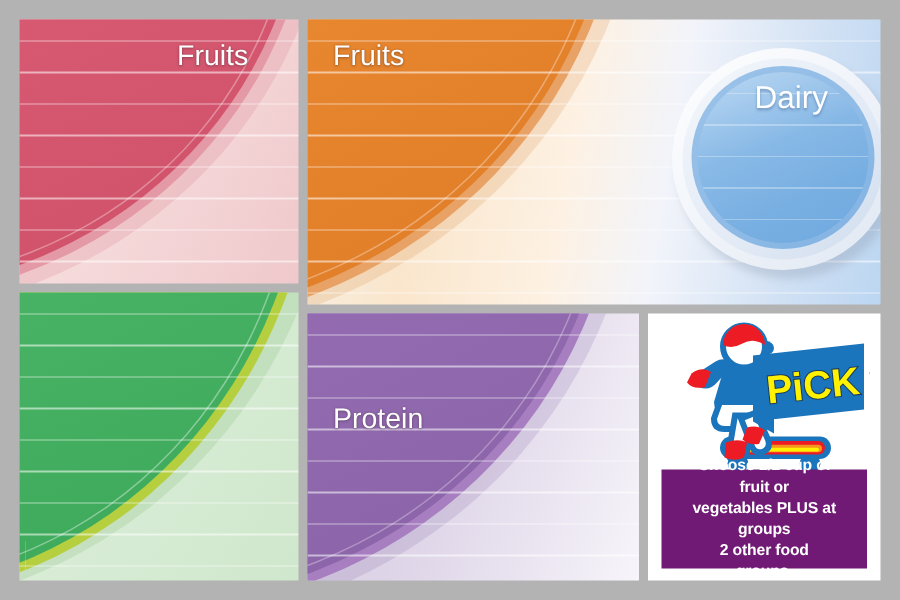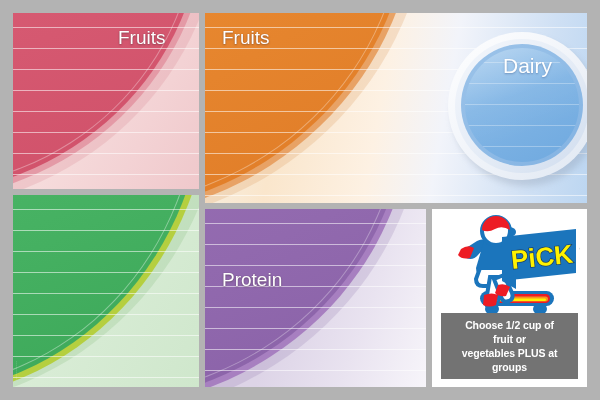--- a/index.html
+++ b/index.html
@@ -95,21 +95,21 @@
       border-bottom-right-radius:100% 100%;
       background:linear-gradient(155deg,#9a6fb5 0%,#9169ae 50%,#8860a6 100%);}
   #protein .inner{position:absolute;left:-110px;top:-104px;width:306px;height:292px;
       border-bottom-right-radius:100% 100%;
       border:1px solid rgba(255,255,255,.30);box-sizing:border-box;}
 
   
   #pick3{left:432px;top:209px;width:155px;height:178px;background:#ffffff;}
   #pick3 .mascot{position:absolute;left:8px;top:2px;width:140px;height:104px;}
   #pick3 .msg{position:absolute;left:9px;top:104px;width:137px;height:66px;
-      background:#737373;color:#fff;display:flex;align-items:center;justify-content:center;
+      background:#701a75;color:#fff;display:flex;align-items:center;justify-content:center;
       text-align:center;font-size:10.5px;font-weight:bold;line-height:1.35;
       letter-spacing:-.1px;padding:0 20px;box-sizing:border-box;}
 
   
   .label{position:absolute;color:#fff;font-weight:normal;z-index:9;
          text-shadow:0 1px 2px rgba(60,40,50,.40),0 0 1px rgba(60,40,50,.35);}
   #lbl-fruits{left:118px;top:27px;font-size:19px;}
   #lbl-grains{left:222px;top:27px;font-size:19px;}
   #lbl-veg{left:68px;top:199px;font-size:19px;}
   #lbl-protein{left:222px;top:241px;font-size:19px;margin-top:28px;}
@@ -207,20 +207,21 @@
           <path d="M62 70 L76 78 L76 64 Z" fill="#1b75bc"></path>
           <text x="72" y="58" transform="rotate(-6 72 58)" font-family="'Liberation Sans',sans-serif" font-size="26" font-weight="bold" fill="#fff200" stroke="#1b3a5c" stroke-width="1.4" paint-order="stroke">PiCK 3!</text>
         </g>
       </svg>
     </div>
 
     <div class="msg">
       <span>
         <span>Choose 1/2 cup of fruit or</span><br>
         <span>vegetables PLUS at groups</span><br>
+        <span>2 other food groups.</span>
       </span>
     </div>
   </div>
 
   <div class="label" id="lbl-fruits">Fruits</div>
   <div class="label" id="lbl-grains">Fruits</div>
   <div class="label" id="lbl-protein">Protein</div>
   <div class="label" id="lbl-dairy">Dairy</div>
 
   <div class="microtext">.............................</div>

